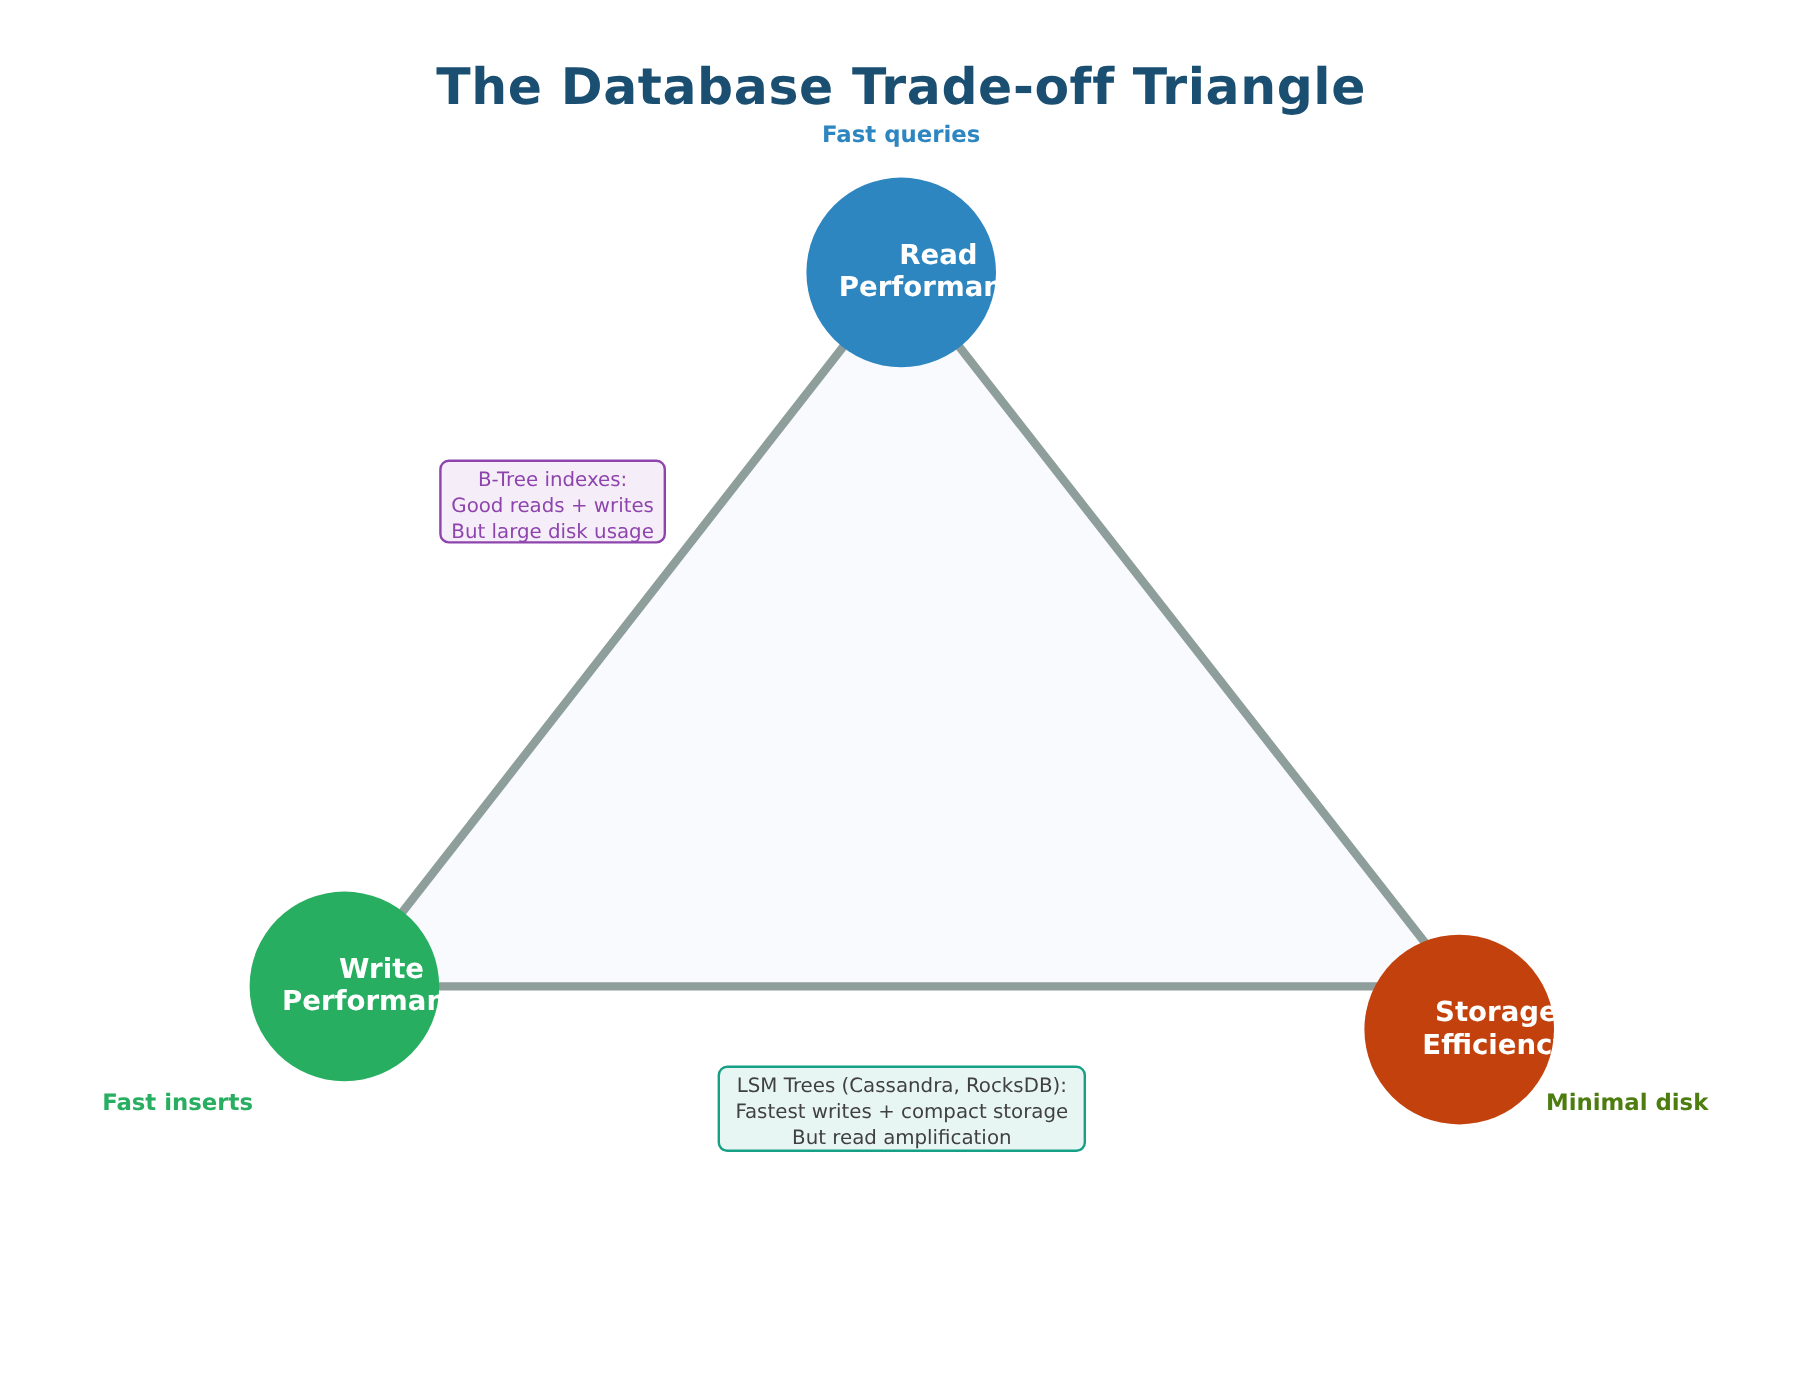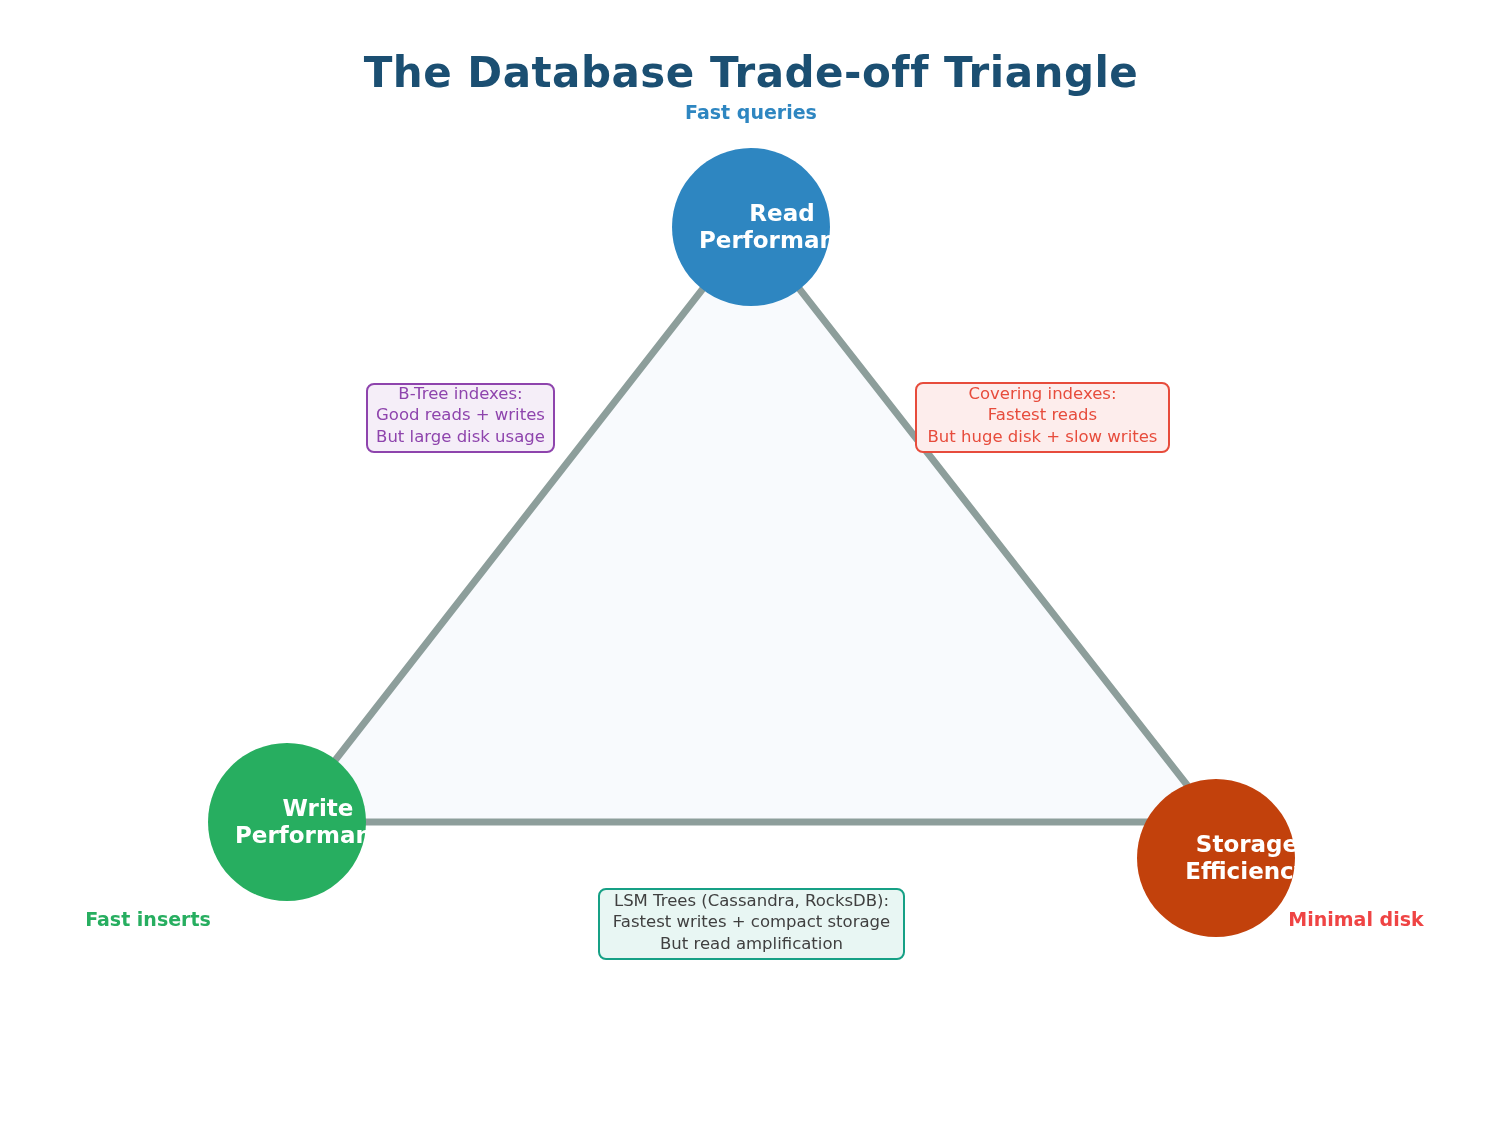--- a/index.html
+++ b/index.html
@@ -35,21 +35,21 @@
   }
   .corner-label {
     position: absolute;
     transform: translateX(-50%);
     white-space: nowrap;
     font-size: 19px;
     font-weight: bold;
   }
   .corner-label.top    { left: 751px;  top: 101px;  color: #2e86c1; }
   .corner-label.left   { left: 148px;  top: 908px;  color: #27ae60; }
-  .corner-label.right  { left: 1356px; top: 908px;  color: #ef4444; }
+  .corner-label.right  { left: 1356px; top: 908px;  color: #4d7c0f; }
   .node-circle {
     position: absolute;
     width: 158px;
     height: 158px;
     border-radius: 50%;
     display: flex;
     flex-direction: column;
     justify-content: center;
   }
   .node-circle.read    { left: 672px;  top: 148px; background: #2e86c1; }
@@ -69,21 +69,21 @@
     position: absolute;
     box-sizing: border-box;
     border-radius: 8px;
     border: 2px solid;
     text-align: center;
     font-size: 16.5px;
     line-height: 21.5px;
     padding: 4px 6px;
     display: flex;
     flex-direction: column;
-    justify-content: flex-end;
+    justify-content: flex-start;
   }
   .edge-note.btree {
     left: 366px; top: 383px; width: 189px; height: 70px;
     border-color: #8e44ad; background: #f5eef8; color: #8e44ad;
   }
   .edge-note.covering {
     left: 915px; top: 382px; width: 255px; height: 71px;
     border-color: #e74c3c; background: #fdedec; color: #e74c3c;
   }
   .edge-note.lsm {
@@ -121,25 +121,20 @@
     <span class="node-label">Storage</span>
     <span class="node-label">Efficiency</span>
   </div>
 
   <div class="edge-note btree">
     <span class="note-line">B-Tree indexes:</span>
     <span class="note-line">Good reads + writes</span>
     <span class="note-line">But large disk usage</span>
   </div>
 
-  <div class="edge-note covering">
-    <span class="note-line">Covering indexes:</span>
-    <span class="note-line">Fastest reads</span>
-    <span class="note-line">But huge disk + slow writes</span>
-  </div>
 
   <div class="edge-note lsm">
     <span class="note-line">LSM Trees (Cassandra, RocksDB):</span>
     <span class="note-line">Fastest writes + compact storage</span>
     <span class="note-line">But read amplification</span>
   </div>
 
 </div>
 
 </body></html>

